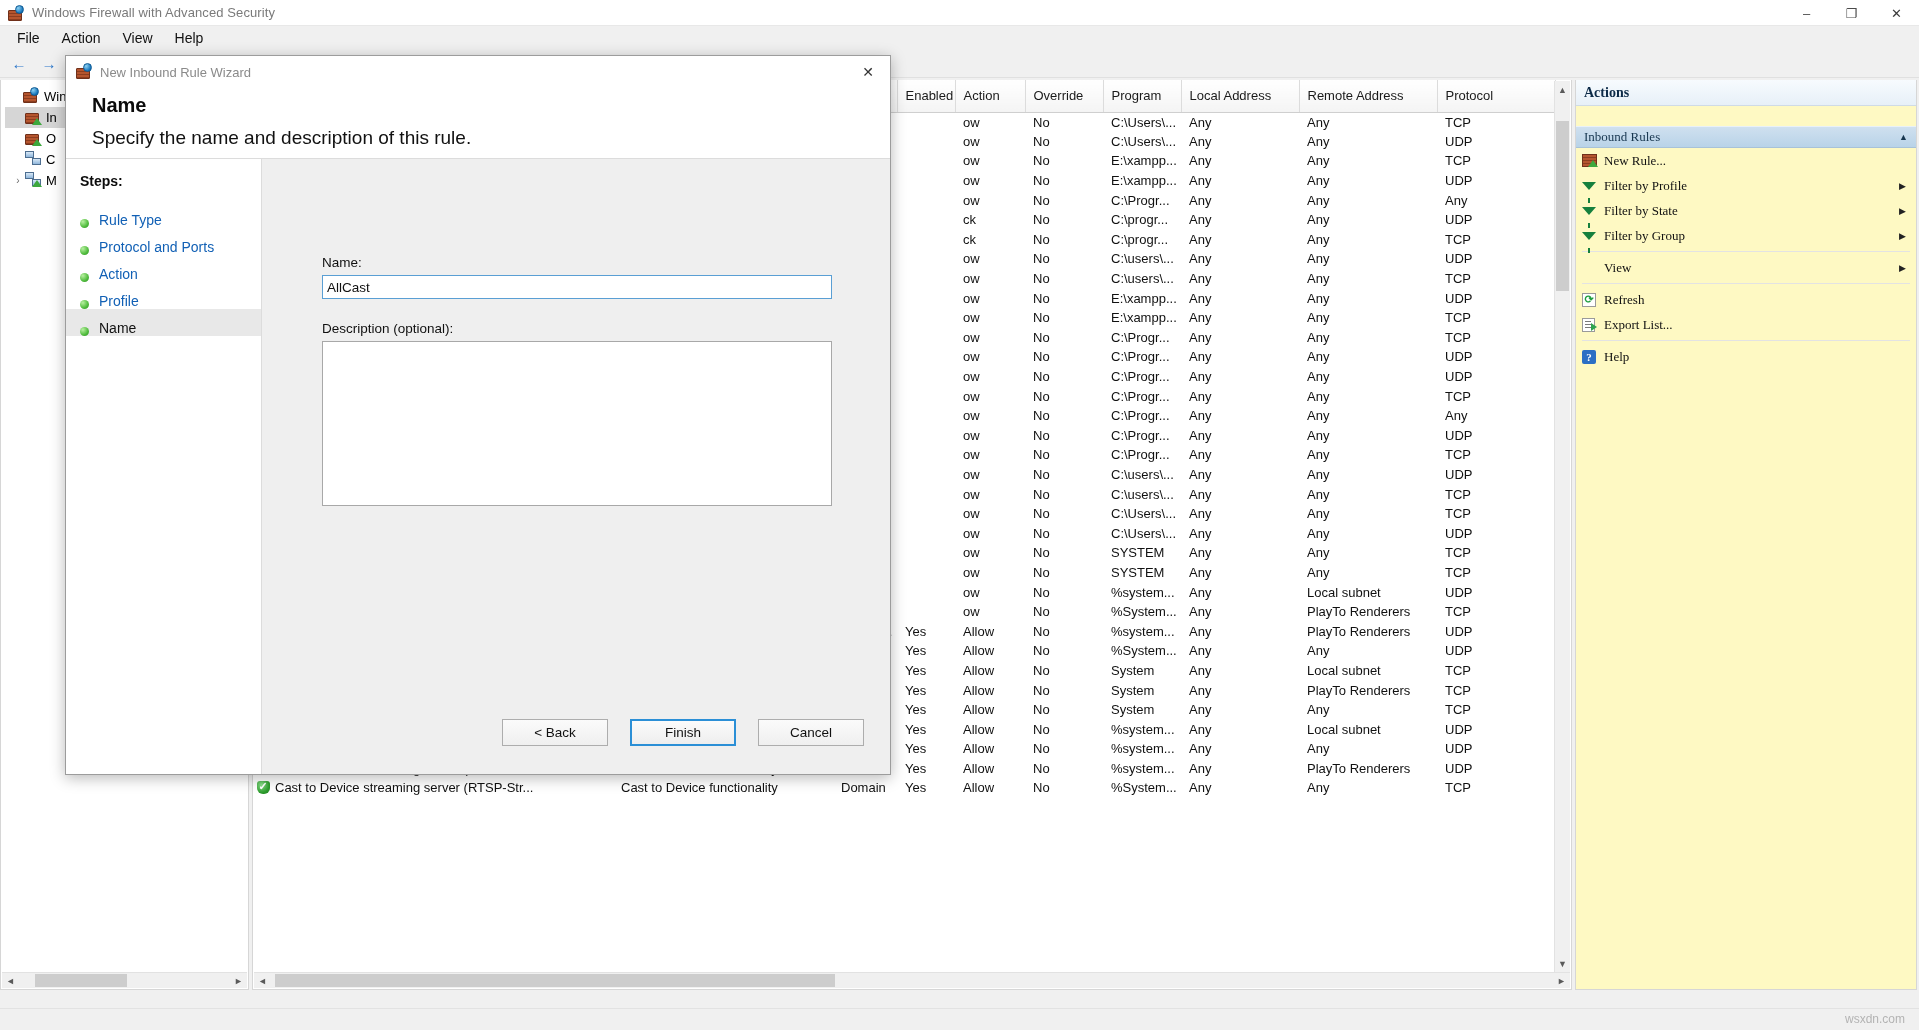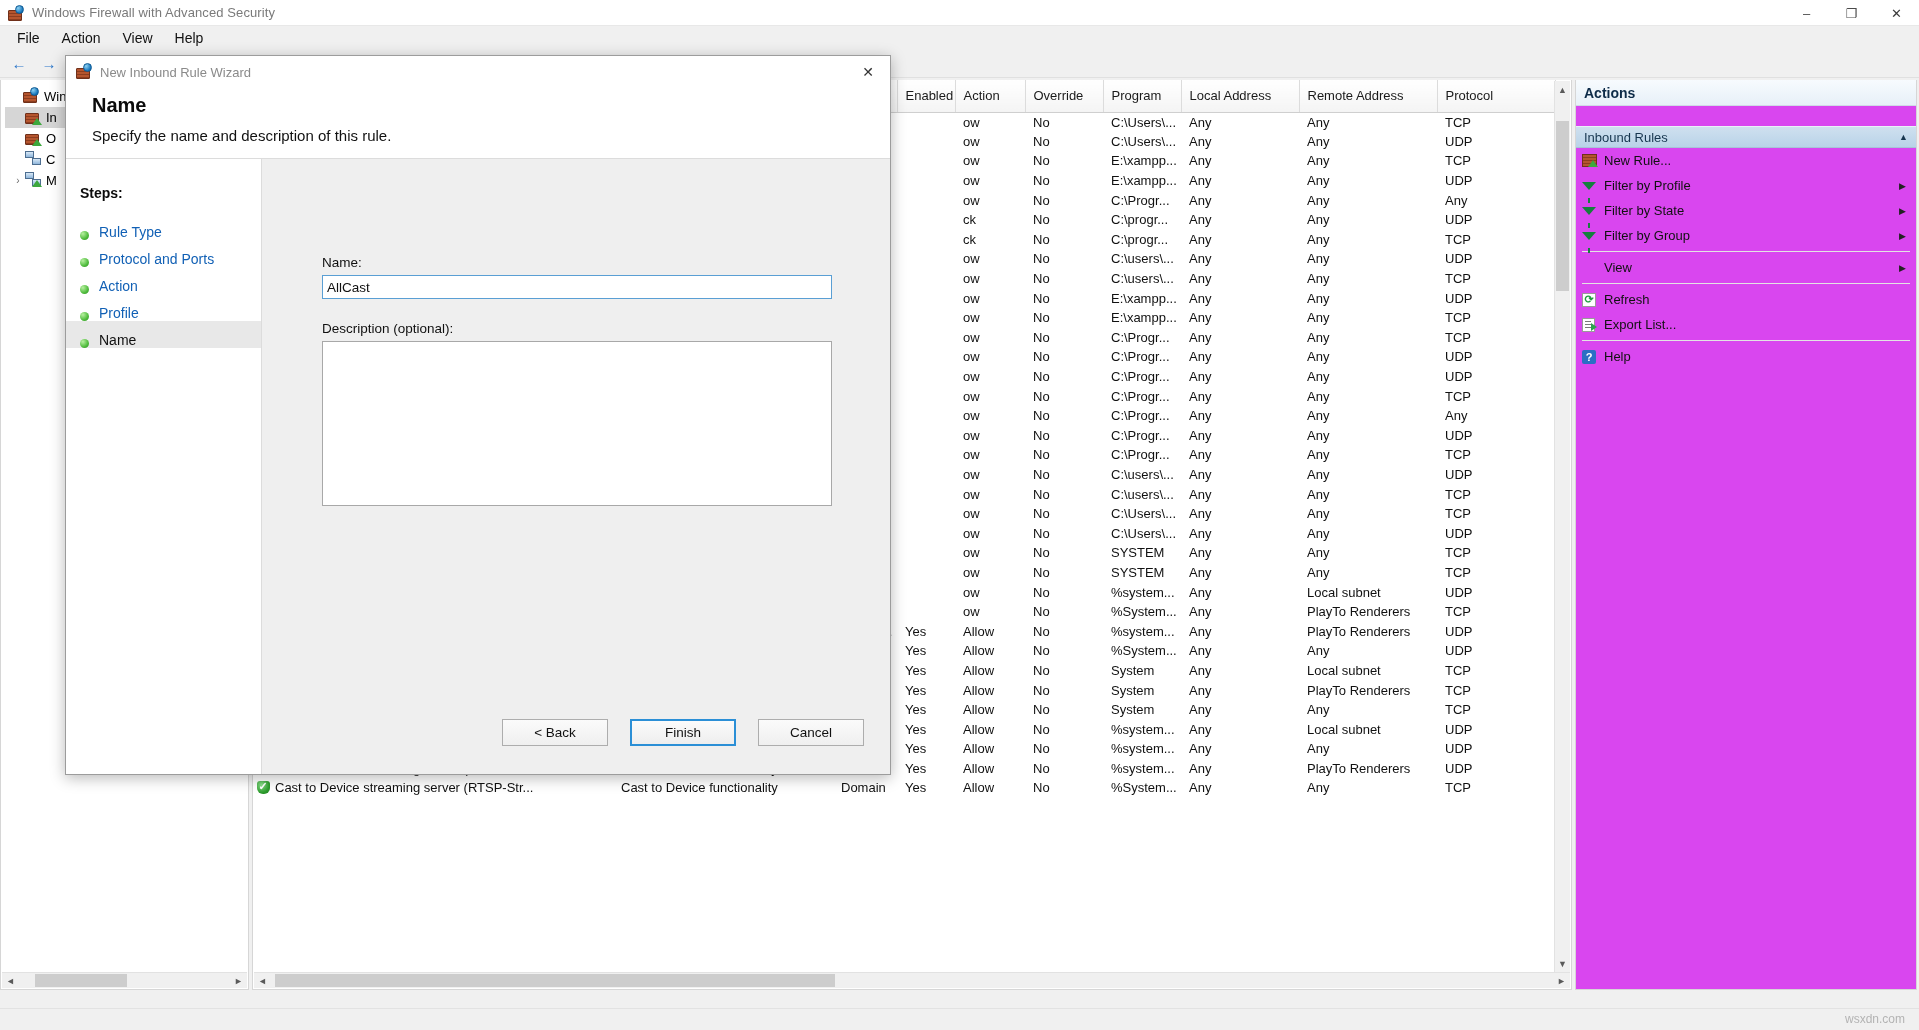--- a/index.html
+++ b/index.html
@@ -169,21 +169,21 @@
     position: absolute; left: 1px; right: 1px; bottom: 1px; height: 16px;
     background: #f0f0f0; border-top: 1px solid #e2e2e2; display: flex; align-items: center;
   }
   .tree-hscroll .arrow { width: 17px; text-align: center; font-size: 9px; color: #5a5a5a; }
   .tree-hscroll .track { flex: 1; position: relative; height: 16px; }
   .tree-hscroll .thumb { position: absolute; left: 16px; top: 1px; height: 13px; width: 92px; background: #cdcdcd; }
 
   
   .pane-actions {
     position: absolute; left: 1575px; top: 80px; width: 342px; height: 910px;
-    background: #d946ef; border: 1px solid #d6d6d6; border-top: none;
+    background: #fef9c3; border: 1px solid #d6d6d6; border-top: none; font-family: Liberation Serif, serif;
   }
   .actions-title {
     height: 26px; display: flex; align-items: center; padding-left: 8px;
     font-weight: bold; font-size: 14px; color: #0d2b48;
     background: linear-gradient(#f7fbfe,#e7f0f8);
     border-bottom: 1px solid #cfdbe6;
   }
   .actions-group {
     height: 22px; display: flex; align-items: center; padding: 0 8px;
     background: linear-gradient(#cfe0ef,#b9d3e8);
@@ -249,32 +249,32 @@
   }
   .dlg-title .dtext { color: #8a8a8a; font-size: 13px; margin-left: 8px; }
   .dlg-close {
     position: absolute; right: 0; top: 0; width: 44px; height: 32px;
     display: flex; align-items: center; justify-content: center; color: #333; font-size: 14px;
   }
   .dlg-head {
     background: #ffffff; padding: 6px 26px 16px 26px;
   }
   .dlg-head h1 { margin: 0 0 10px 0; font-size: 20px; font-weight: bold; color: #0b0b0b; }
-  .dlg-head p { margin: 0; font-size: 15px; color: #111; }
+  .dlg-head p { margin: 0; font-size: 19px; color: #111; }
   .dlg-body {
     position: absolute; left: 0; right: 0; top: 102px; bottom: 0;
     border-top: 1px solid #dcdcdc;
     display: flex;
   }
   .steps {
     width: 196px; flex: none; background: #ffffff; border-right: 1px solid #dcdcdc;
     padding: 14px 0 0 0;
   }
   .steps h2 {
-    margin: 12px 0 12px 14px; font-size: 14px; font-weight: bold; color: #0b0b0b;
+    margin: 0 0 12px 14px; font-size: 14px; font-weight: bold; color: #0b0b0b;
   }
   .step {
     display: flex; align-items: flex-end; height: 27px; padding-left: 14px; font-size: 14px;
   }
   .step .bullet {
     width: 9px; height: 9px; border-radius: 50%; margin-right: 10px; flex: none;
     background: radial-gradient(circle at 32% 30%, #b7f0a0, #4fbb3c 60%, #2f8d25);
   }
   .step a { color: #1160b5; text-decoration: none; }
   .step.current { background: #e8e8e8; }

